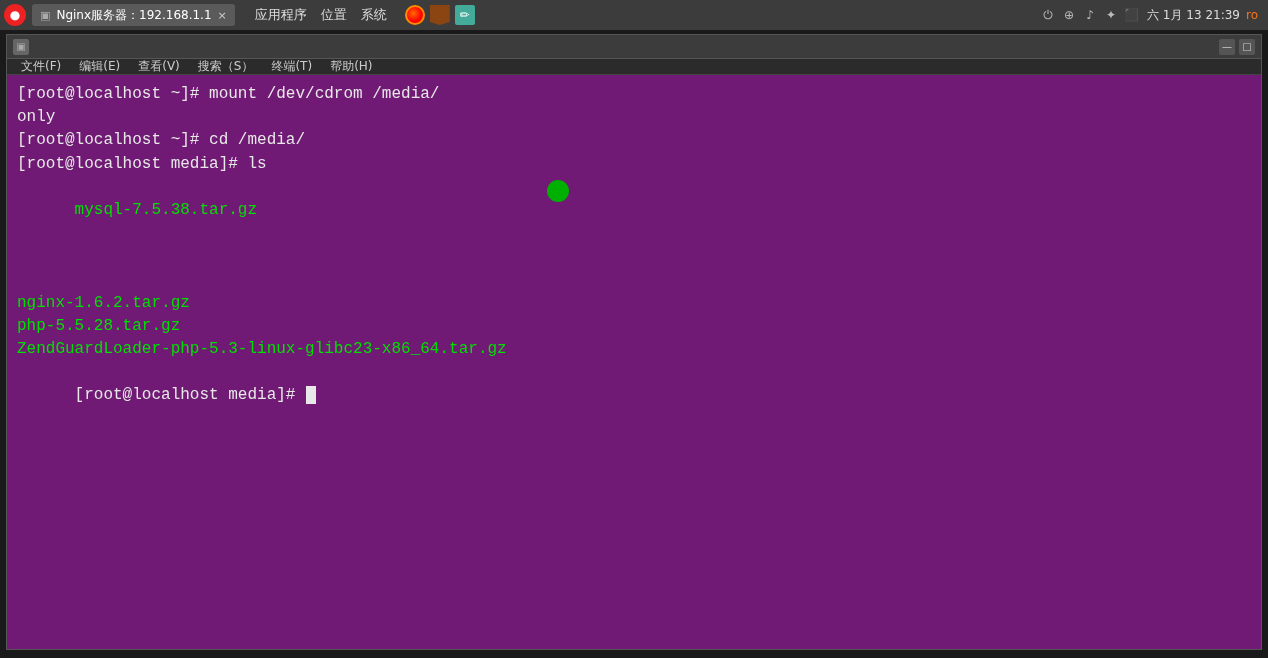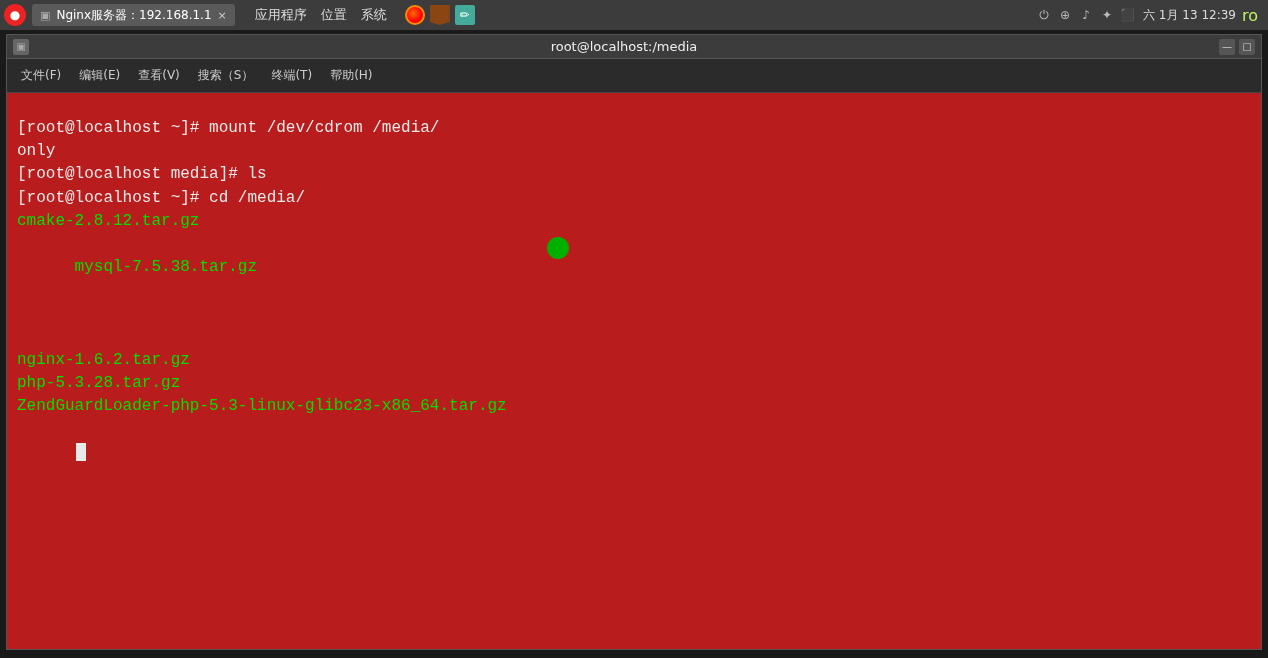--- a/index.html
+++ b/index.html
@@ -132,40 +132,40 @@
       display: flex;
       align-items: center;
       justify-content: center;
       font-size: 10px;
       color: #ccc;
     }
 
     
     .terminal-menubar {
       background: #2b2b2b;
-      height: 34px;
+      height: 16px;
       display: flex;
       align-items: center;
       padding: 0 6px;
       gap: 2px;
       border-bottom: 1px solid #444;
     }
     .term-menu-item {
       color: #ccc;
       font-size: 12px;
       padding: 2px 8px;
       cursor: pointer;
       border-radius: 2px;
     }
 
     
     .terminal-content {
-      background: #b91c1c;
+      background: #701a75;
       flex: 1;
-      padding: 24px 10px;
+      padding: 8px 10px;
       font-family: 'Courier New', 'Monospace', monospace;
       font-size: 16px;
       color: #ddd;
       line-height: 1.4;
       overflow: hidden;
     }
 
     .term-line {
       white-space: pre;
       line-height: 1.45;
@@ -258,56 +258,54 @@
   </div>
 
   <div class="system-bar-right">
     <div class="tray-icons">
       <div class="tray-icon">⏻</div>
       <div class="tray-icon">⊕</div>
       <div class="tray-icon">♪</div>
       <div class="tray-icon">✦</div>
       <div class="tray-icon">⬛</div>
     </div>
-    <span class="sys-clock">六 1月 13 12:39</span>
-    <span style="font-size:16px;color:#bef264;">ro</span>
+    <span class="sys-clock">六 1月 13 21:39</span>
+    <span style="font-size:12px;color:#f97316;">ro</span>
   </div>
 </div>
 
 <div class="terminal-window">
 
   <div class="terminal-titlebar">
     <div class="term-win-icon">▣</div>
-    <span class="terminal-title-text">root@localhost:/media</span>
     <div class="term-controls">
       <div class="term-btn">—</div>
       <div class="term-btn">□</div>
     </div>
   </div>
 
   <div class="terminal-menubar">
     <div class="term-menu-item">文件(F)</div>
     <div class="term-menu-item">编辑(E)</div>
     <div class="term-menu-item">查看(V)</div>
     <div class="term-menu-item">搜索（S）</div>
     <div class="term-menu-item">终端(T)</div>
     <div class="term-menu-item">帮助(H)</div>
   </div>
 
   <div class="terminal-content">
     <div class="term-line white">[root@localhost ~]# mount /dev/cdrom /media/</div>
     <div class="term-line white">only</div>
+    <div class="term-line white">[root@localhost ~]# cd /media/</div>
     <div class="term-line white">[root@localhost media]# ls</div>
-    <div class="term-line white">[root@localhost ~]# cd /media/</div>
-    <div class="term-line green">cmake-2.8.12.tar.gz</div>
     <div class="term-line green" style="position:relative;">
       <span>mysql-7.5.38.tar.gz</span>
       
       <span style="position:absolute;left:530px;top:4px;width:22px;height:22px;background:#00b000;border-radius:50%;display:inline-block;"></span>
     </div>
     <div class="term-line green">nginx-1.6.2.tar.gz</div>
-    <div class="term-line green">php-5.3.28.tar.gz</div>
+    <div class="term-line green">php-5.5.28.tar.gz</div>
     <div class="term-line green">ZendGuardLoader-php-5.3-linux-glibc23-x86_64.tar.gz</div>
     <div class="term-line white">
-      <span class="cursor"></span>
+      <span>[root@localhost media]# </span><span class="cursor"></span>
     </div>
   </div>
 </div>
 
 </body></html>

